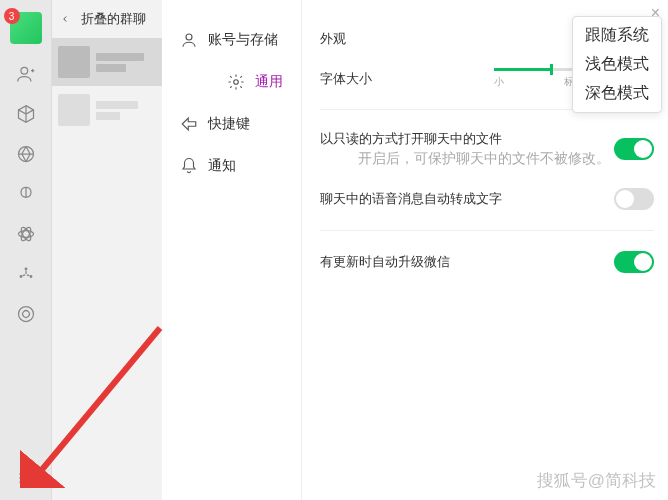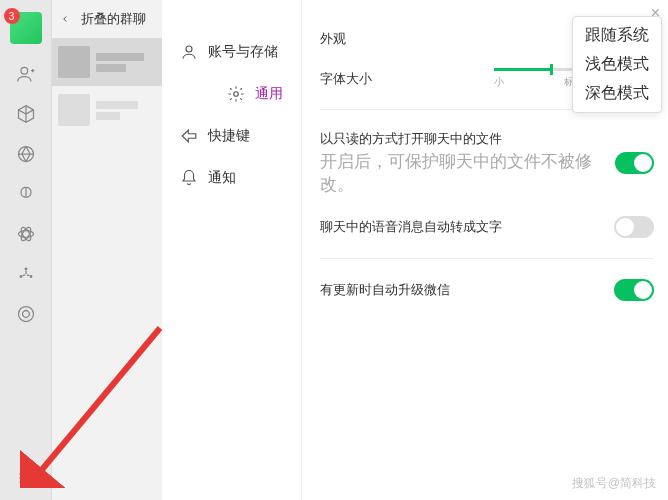--- a/index.html
+++ b/index.html
@@ -14,29 +14,29 @@
 .hamburger { margin-bottom: 12px; }
 
 .chat-col { width: 110px; background: #f2f2f2; display: flex; flex-direction: column; }
 .chat-header { display: flex; align-items: center; padding: 10px 8px; font-size: 13px; color: #333; gap: 11px; }
 .chat-item { display: flex; align-items: center; padding: 8px 6px; gap: 6px; }
 .chat-item.active { background: #d9d9d9; }
 .chat-thumb { width: 32px; height: 32px; background: #bbb; border-radius: 2px; flex-shrink: 0; }
 .chat-lines { flex: 1; display: flex; flex-direction: column; gap: 3px; }
 .redact { height: 8px; background: #bbb; border-radius: 1px; }
 
-.settings-menu { width: 140px; background: #fff; border-right: 1px solid #eee; padding-top: 31px; }
+.settings-menu { width: 140px; background: #fff; border-right: 1px solid #eee; padding-top: 19px; }
 .menu-item { display: flex; align-items: center; gap: 10px; padding: 12px 18px; font-size: 14px; color: #333; cursor: pointer; }
 .menu-item.active { color: #a21caf; font-weight: 500; justify-content: flex-end; }
 .menu-item svg { width: 18px; height: 18px; stroke: #555; fill: none; stroke-width: 1.5; }
 
 .settings-body { flex: 1; background: #fff; padding: 20px 14px 20px 18px; overflow-y: auto; position: relative; }
 .row { display: flex; align-items: center; justify-content: space-between; padding: 10px 0; font-size: 13px; color: #333; }
 .section-break { border-top: 1px solid #eee; margin: 10px 0; }
-.sub { font-size: 17px; color: #aaa; margin-top: 2px; }
+.sub { font-size: 14px; color: #aaa; margin-top: 2px; margin-left: 38px; }
 .slider-wrap { display: flex; flex-direction: column; align-items: center; width: 160px; }
 .slider-track { width: 100%; height: 3px; background: #ddd; position: relative; border-radius: 2px; }
 .slider-fill { position: absolute; left: 0; top: 0; height: 100%; width: 35%; background: #07c160; }
 .slider-handle { position: absolute; left: 35%; top: -4px; width: 3px; height: 11px; background: #07c160; }
 .slider-labels { display: flex; justify-content: space-between; width: 100%; font-size: 10px; color: #aaa; margin-top: 4px; }
 
 .toggle { width: 40px; height: 22px; border-radius: 11px; position: relative; cursor: pointer; }
 .toggle.on { background: #07c160; }
 .toggle.off { background: #ddd; }
 .toggle::after { content: ""; position: absolute; width: 18px; height: 18px; border-radius: 50%; background: #fff; top: 2px; }
@@ -44,21 +44,21 @@
 .toggle.off::after { left: 2px; }
 
 .dropdown { position: absolute; top: 16px; right: 6px; background: #fff; border: 1px solid #ddd; border-radius: 4px; box-shadow: 0 2px 8px rgba(0,0,0,0.1); padding: 4px 0; z-index: 10; }
 .dropdown-item { padding: 4px 12px; font-size: 16px; color: #333; cursor: pointer; white-space: nowrap; }
 
 .close-x { position: absolute; top: 4px; right: 8px; font-size: 16px; color: #aaa; cursor: pointer; }
 .cursor { position: absolute; top: 96px; right: 22px; font-size: 14px; pointer-events: none; }
 
 .arrow-overlay { position: absolute; left: 20px; bottom: 12px; width: 150px; height: 170px; pointer-events: none; z-index: 20; }
 
-.watermark { position: absolute; bottom: 8px; right: 12px; font-size: 12px; color: rgba(0,0,0,0.25); z-index: 30; }
+.watermark { position: absolute; bottom: 8px; right: 12px; font-size: 17px; color: rgba(0,0,0,0.25); z-index: 30; }
 </style>
 </head>
 <body>
 
 <div class="sidebar">
   <div class="avatar">
     <div class="badge">3</div>
   </div>
   <div class="side-icon">
       <svg viewBox="0 0 24 24">

